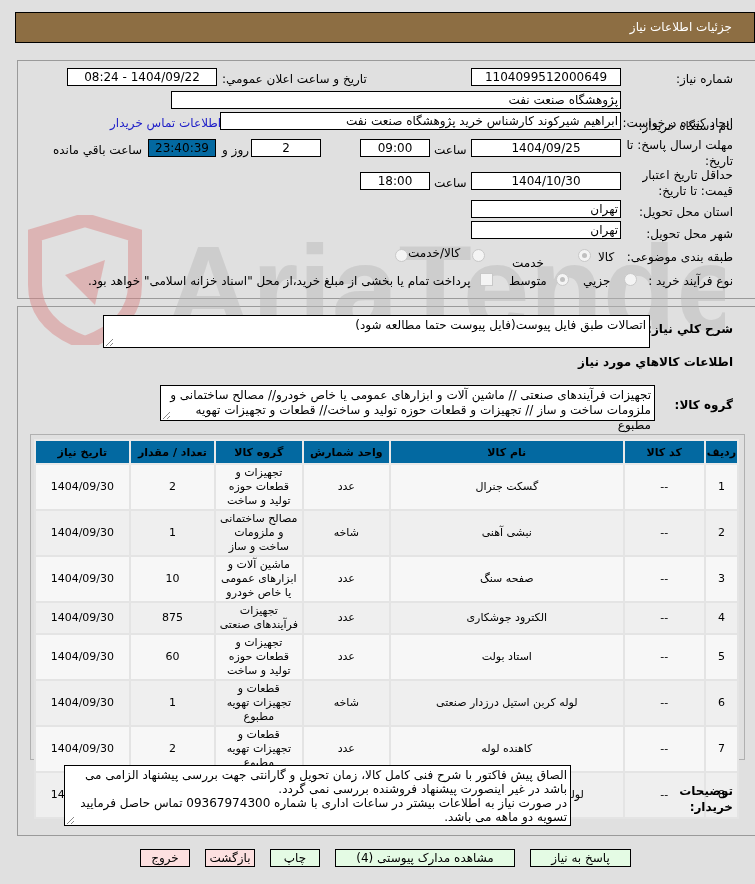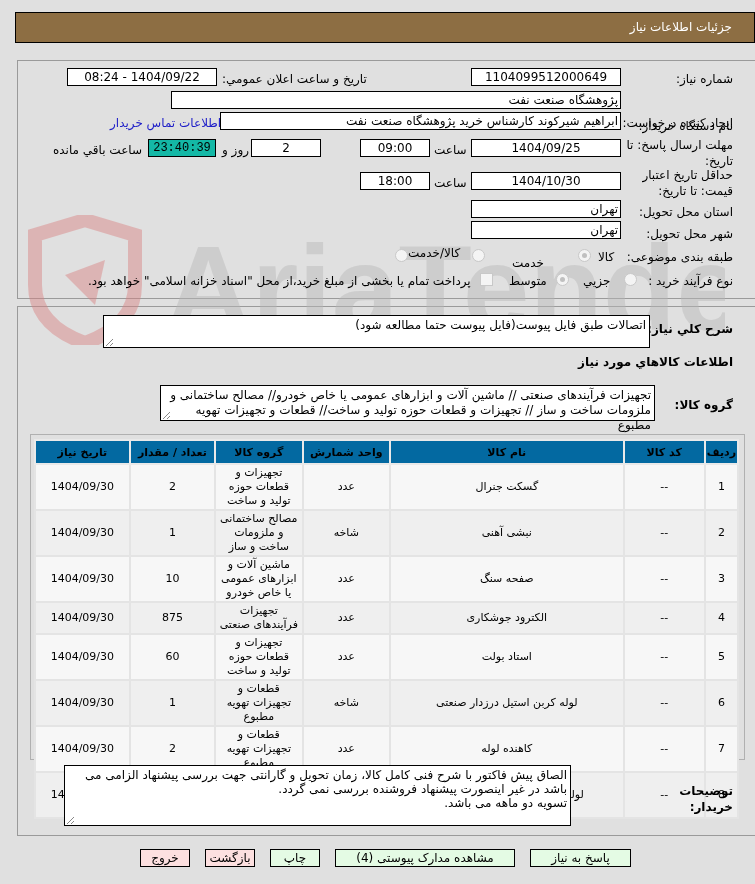--- a/index.html
+++ b/index.html
@@ -19,21 +19,21 @@
     border-right: none; background: #e0e0e0;
   }
   .p1 { top: 60px; height: 239px; }
   .p2 { top: 306px; height: 530px; }
   .lbl { position: absolute; font-size: 12px; white-space: nowrap; }
   .box {
     position: absolute; background: #fff; border: 1px solid #000; height: 18px;
     font-size: 12px; line-height: 16px; text-align: center; white-space: nowrap; overflow: hidden;
   }
   .box.right { text-align: right; padding-right: 2px; padding-left: 35px; }
-  .box.yellow { background: #14b8a6; font-family: Liberation Mono, monospace; }
+  .box.yellow { background: #0369a1; }
   .link { color: #2020c8; }
   .radio {
     position: absolute; width: 13px; height: 13px; border-radius: 50%;
     border: 1px solid #c8c8c8; background: #f4f4f4;
   }
   .radio.on::after {
     content: ""; position: absolute; left: 3px; top: 3px; width: 5px; height: 5px;
     border-radius: 50%; background: #c0c0c0;
   }
   .check {
@@ -235,20 +235,21 @@
       <td>قطعات و تجهیزات تهویه مطبوع</td>
       <td>4</td>
       <td>1404/09/30</td>
     </tr>
   </tbody>
 </table>
 
 <span class="lbl bold" style="right:22px; top:783px; width:50px; white-space:normal; line-height:16px;">توضیحات خریدار:</span>
 <div class="textarea" style="left:32px; top:765px; width:507px; height:61px; line-height:14px; padding-top:2px;margin-left:32px;">
   <div>الصاق پیش فاکتور با شرح فنی کامل کالا، زمان تحویل و گارانتی جهت بررسی پیشنهاد الزامی می باشد در غیر اینصورت پیشنهاد فروشنده بررسی نمی گردد.</div>
+  <div>در صورت نیاز به اطلاعات بیشتر در ساعات اداری با شماره 09367974300 تماس حاصل فرمایید</div>
   <div>تسویه دو ماهه می باشد.</div>
   <span class="resize"></span>
 </div>
 
 <div class="btn green" style="left:530px; width:101px;">پاسخ به نیاز</div>
 <div class="btn green" style="left:335px; width:180px;">مشاهده مدارک پیوستی (4)</div>
 <div class="btn green" style="left:270px; width:50px;">چاپ</div>
 <div class="btn red" style="left:205px; width:50px;">بازگشت</div>
 <div class="btn red" style="left:140px; width:50px;">خروج</div>
 

